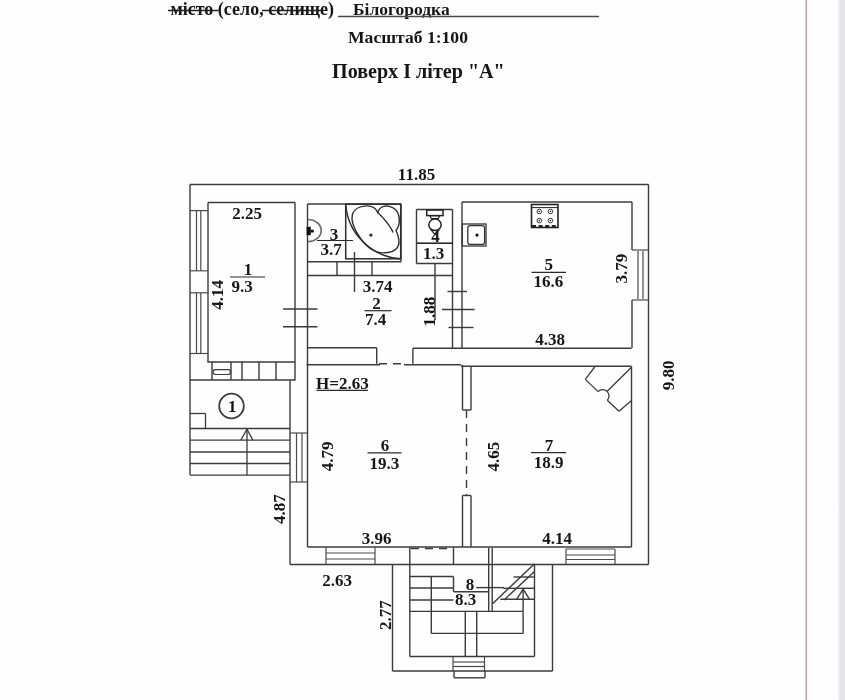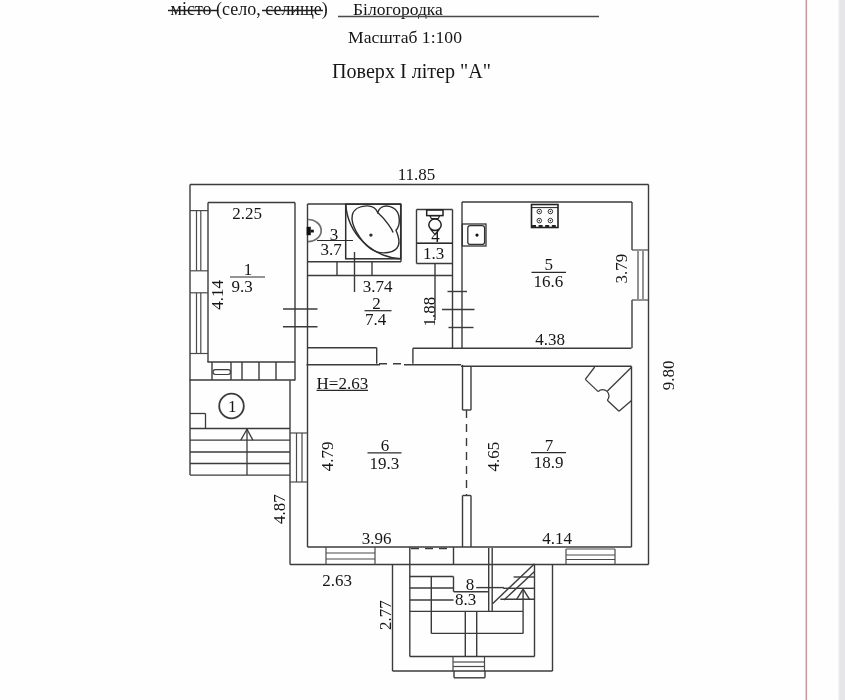--- a/index.html
+++ b/index.html
@@ -1,16 +1,16 @@
 <!DOCTYPE html>
 <html><head>
 <meta charset="utf-8">
 <style>
   html,body{margin:0;padding:0;background:#ffffff;}
-  #page{position:relative;width:845px;height:700px;background:#fefefe;overflow:hidden;}
+  #page{position:relative;width:845px;height:700px;background:#fefefe;overflow:hidden;font-weight:bold;}
   svg{position:absolute;left:0;top:0;}
   text{font-family:"Liberation Serif",serif;fill:#161616;-webkit-font-smoothing:antialiased;}
 </style>
 </head>
 <body>
 <div id="page">
 <svg width="845" height="700" viewBox="0 0 845 700">
 <defs>
 <linearGradient id="edge" x1="0" y1="0" x2="1" y2="0">
   <stop offset="0" stop-color="#ffffff"></stop>

